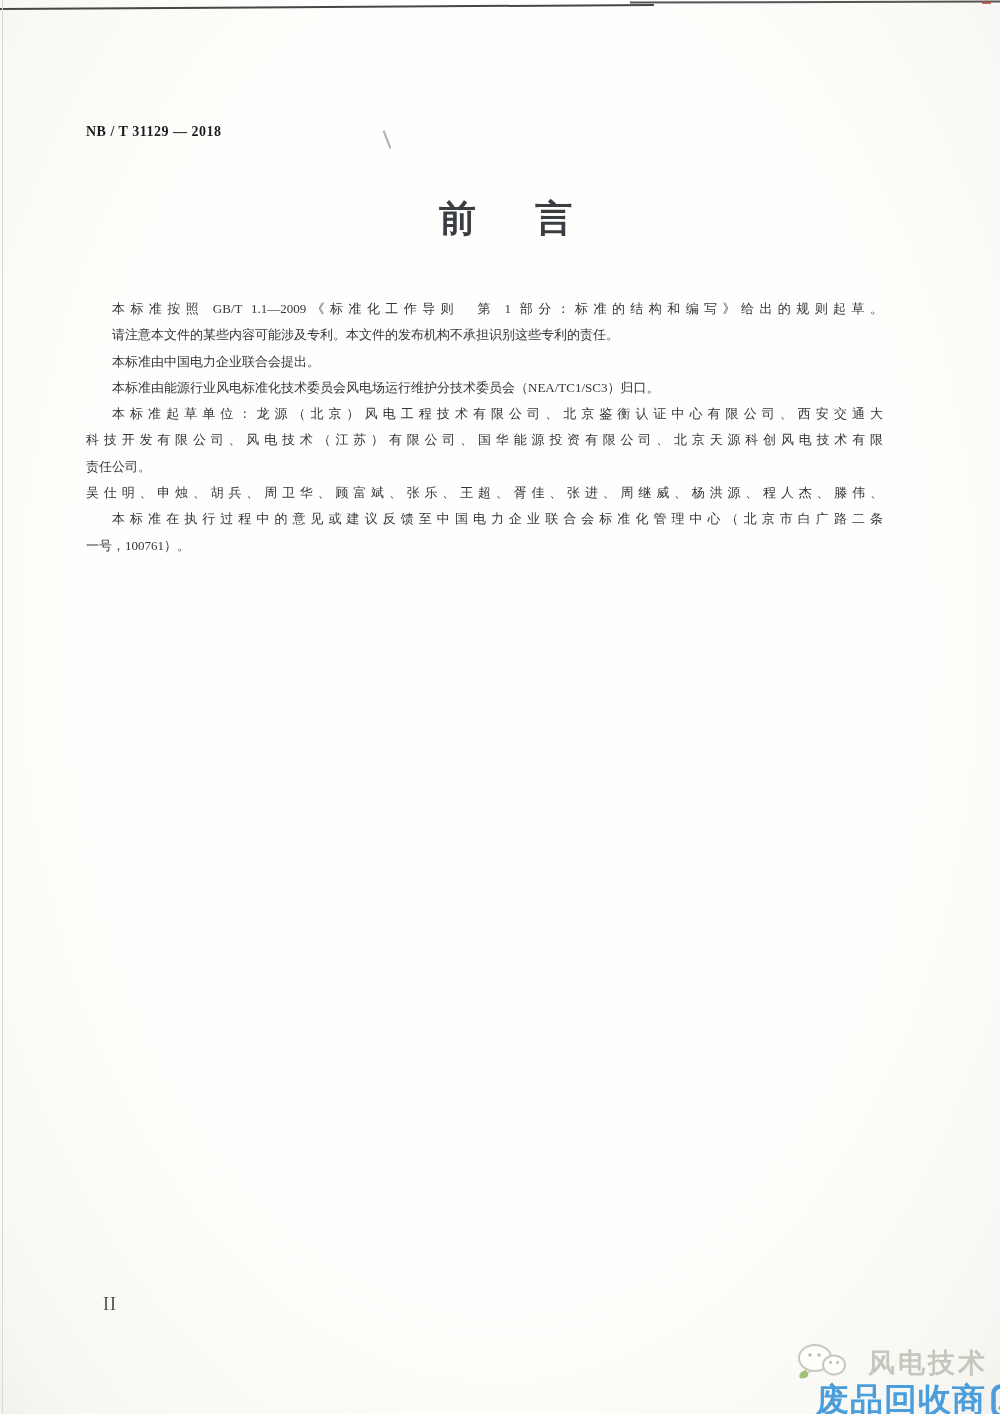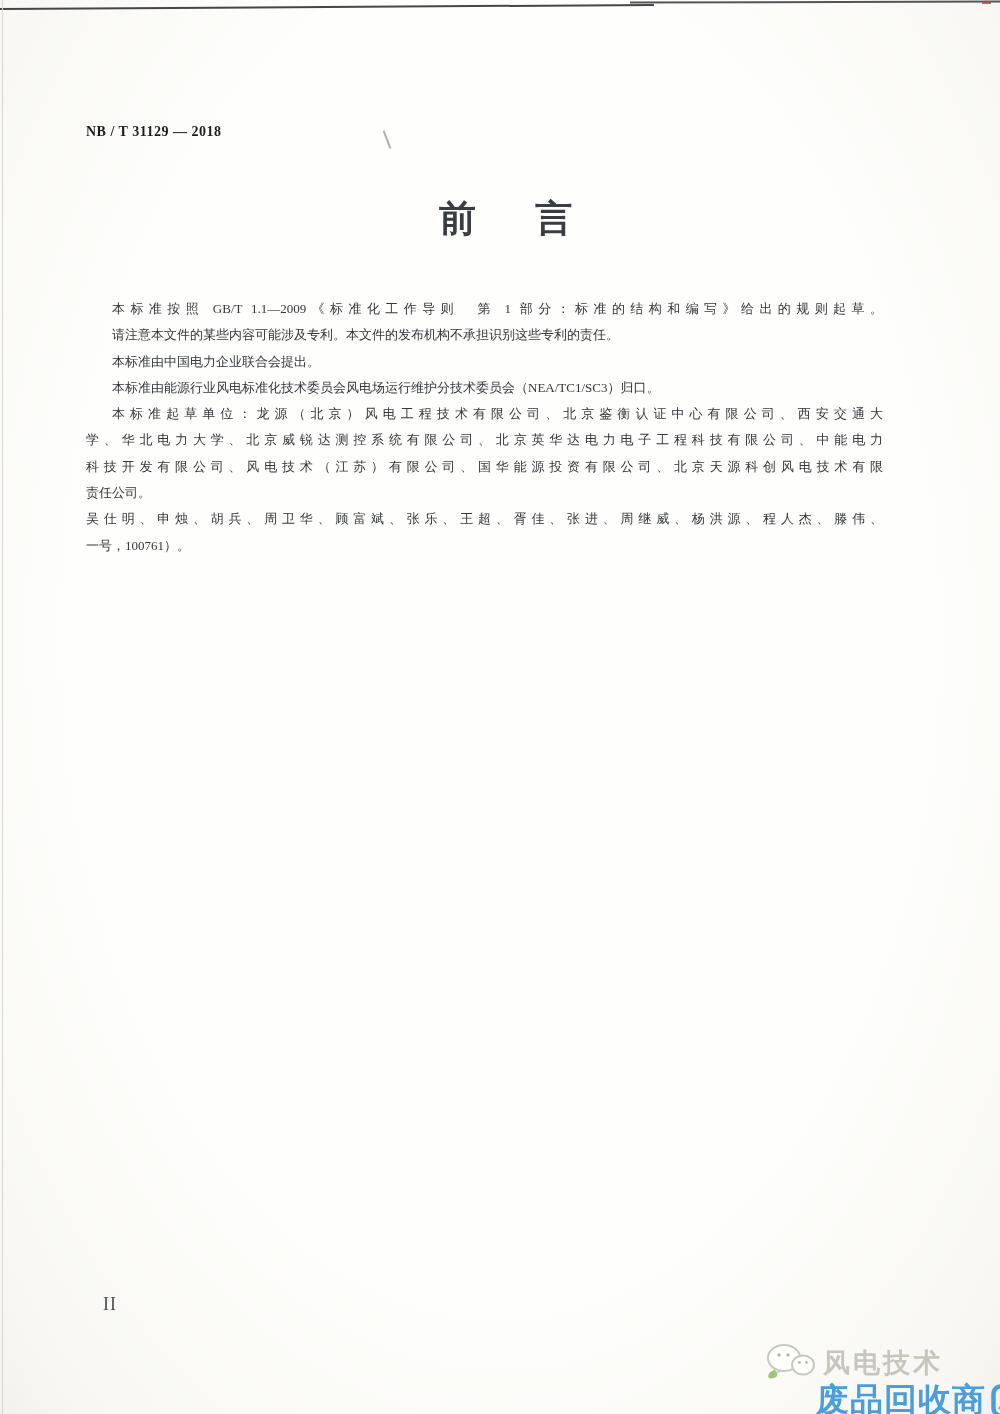--- a/index.html
+++ b/index.html
@@ -36,22 +36,22 @@
   .ln{min-height:26.3px;}
   .ln.indent{text-indent:2em;}
   .ln.jl{text-align:justify;text-align-last:justify;}
   .page-no{
     position:absolute;left:103px;top:1294px;
     font-size:18px;color:#4c4f52;letter-spacing:1px;
   }
 
   
   .wm-wechat{
-    position:absolute;left:765px;top:1341px;
-    display:flex;align-items:center;gap:6px;text-align:center;
+    position:absolute;left:796px;top:1341px;
+    display:flex;align-items:center;gap:20px;text-align:center;
   }
   .wm-wechat-name{
     font-family:"Liberation Sans","DejaVu Sans",sans-serif;
     font-size:27px;font-weight:600;color:#c6c6bc;letter-spacing:3px;white-space:nowrap;
     text-shadow:0 0 1px #ffffff;
   }
   .wm-site{
     position:absolute;left:816px;top:1378px;
     display:flex;align-items:center;gap:5px;
   }
@@ -75,24 +75,24 @@
   <div class="std-no">NB / T 31129 — 2018</div>
 
   <div class="doc-title">前　言</div>
 
   <div class="body-block">
     <div class="ln indent jl">本标准按照 GB/T 1.1—2009《标准化工作导则　第 1 部分：标准的结构和编写》给出的规则起草。</div>
     <div class="ln indent">请注意本文件的某些内容可能涉及专利。本文件的发布机构不承担识别这些专利的责任。</div>
     <div class="ln indent">本标准由中国电力企业联合会提出。</div>
     <div class="ln indent">本标准由能源行业风电标准化技术委员会风电场运行维护分技术委员会（NEA/TC1/SC3）归口。</div>
     <div class="ln indent jl">本标准起草单位：龙源（北京）风电工程技术有限公司、北京鉴衡认证中心有限公司、西安交通大</div>
-    <div class="ln jl">学、华北电力大学、北京威锐达测控系统有限公司、北京英华达电力电子工程科技有限公司、中能电力</div>
     <div class="ln jl">科技开发有限公司、风电技术（江苏）有限公司、国华能源投资有限公司、北京天源科创风电技术有限</div>
     <div class="ln">责任公司。</div>
     <div class="ln jl">吴仕明、申烛、胡兵、周卫华、顾富斌、张乐、王超、胥佳、张进、周继威、杨洪源、程人杰、滕伟、</div>
+    <div class="ln indent jl">本标准在执行过程中的意见或建议反馈至中国电力企业联合会标准化管理中心（北京市白广路二条</div>
     <div class="ln">一号，100761）。</div>
   </div>
 
   <div class="page-no">II</div>
 
   <div class="wm-wechat">
     <span class="wm-icon">
       <svg width="52" height="40" viewBox="0 0 52 40">
         <ellipse cx="19" cy="17" rx="16" ry="13" fill="#fefefc" stroke="#c8c8bf" stroke-width="2"></ellipse>
         <path d="M10 28 L7 34 L15 30 Z" fill="#fefefc" stroke="#c8c8bf" stroke-width="1.5"></path>

